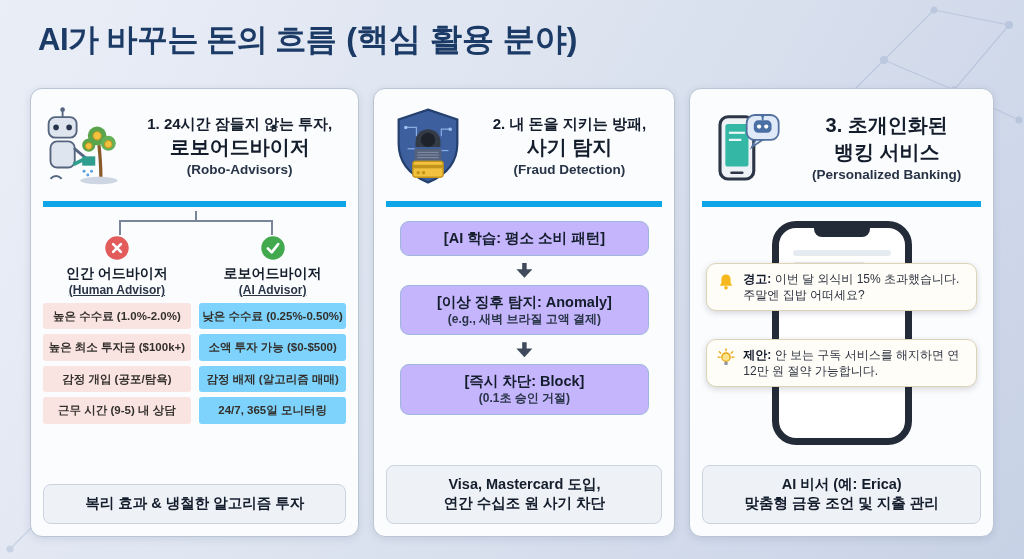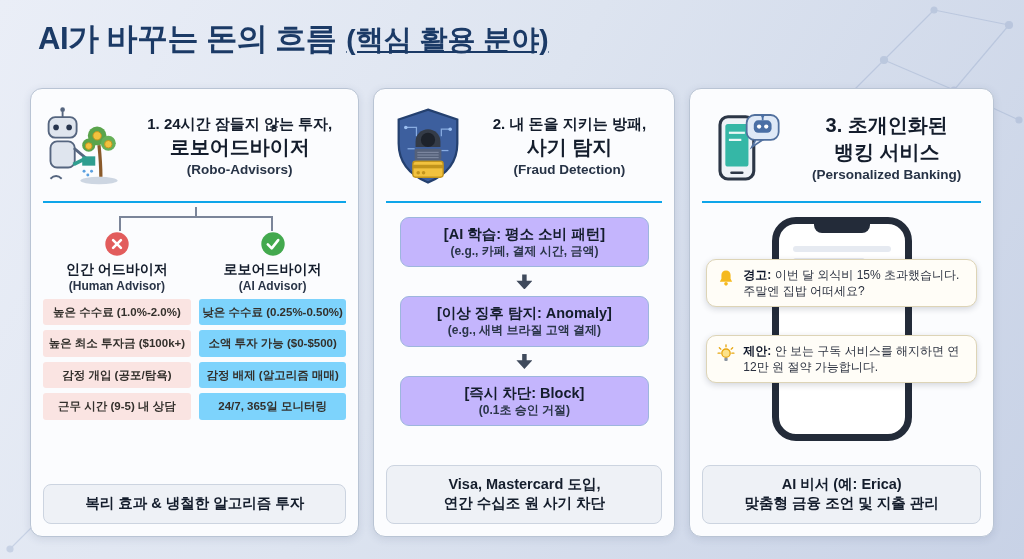--- a/index.html
+++ b/index.html
@@ -14,62 +14,62 @@
   .net { position:absolute; pointer-events:none; }
   .net.tr { top:0; right:0; }
   .net.bl { bottom:0; left:0; }
 
   .page-title {
     position:absolute; top:18px; left:38px;
     display:flex; align-items:baseline; gap:10px;
     color:#1b3a66;
   }
   .page-title .main { font-size:31px; font-weight:bold; letter-spacing:-0.5px; }
-  .page-title .sub  { font-size:28px; font-weight:600;text-decoration:underline; }
+  .page-title .sub  { font-size:32px; font-weight:600; }
 
   .cards {
     position:absolute; left:30px; right:30px; top:88px; height:449px;
     display:flex; gap:14px;
   }
   .card {
     background:#fbfcfe;
     border:1px solid #b9c4d4;
     border-radius:12px;
     box-shadow:0 2px 8px rgba(40,60,100,.12);
     padding:8px 12px 12px 12px;
     display:flex; flex-direction:column;
     position:relative;
   }
   .card.c1 { flex:1.10; }
   .card.c2 { flex:1.0; }
   .card.c3 { flex:1.01; }
 
   .card-header {
     display:flex; align-items:center; gap:6px;
-    border-bottom:2px solid #0ea5e9;
+    border-bottom:6px solid #0ea5e9;
     padding:6px 0 10px 0;
     min-height:104px;
   }
   .card-header .icon-wrap { flex:0 0 84px; display:flex; justify-content:center; }
   .card-header .head-text { flex:1; text-align:center; line-height:1.25; }
   .h-line1 { font-size:15px; font-weight:bold; color:#141d2c; }
   .h-line2 { font-size:20px; font-weight:bold; color:#141d2c; margin-top:2px; }
   .h-line3 { font-size:13.5px; font-weight:600; color:#273346; margin-top:2px; }
 
   
   .connector { position:relative; height:24px; margin-top:4px; }
   .connector .stem-c { position:absolute; left:50%; top:0; width:2px; height:9px; background:#7b8599; }
   .connector .hbar   { position:absolute; left:25%; right:25%; top:9px; height:2px; background:#7b8599; }
   .connector .stem-l { position:absolute; left:25%; top:9px; width:2px; height:15px; background:#7b8599; }
   .connector .stem-r { position:absolute; left:75%; top:9px; width:2px; height:15px; background:#7b8599; }
   .compare { display:flex; gap:8px; }
   .compare .col { flex:1; display:flex; flex-direction:column; align-items:center; }
   .badge { width:26px; height:26px; margin-bottom:4px; }
   .col-title { font-size:14px; font-weight:bold; color:#141d2c; }
-  .col-sub   { font-size:12px; font-weight:bold; color:#2a3548; margin-bottom:6px; }
+  .col-sub   { font-size:12px; font-weight:bold; color:#2a3548; margin-bottom:6px;text-decoration:underline; }
   .pill {
     width:100%; text-align:center;
     font-size:11.5px; font-weight:600; color:#33302c;
     border-radius:3px; padding:6px 3px; margin-bottom:5px; line-height:1.25;
   }
   .pill.pink  { background:#fae4e2; }
   .pill.green { background:#7dd3fc; }
 
   .footer-box {
     margin-top:auto;
@@ -258,21 +258,20 @@
       <div class="head-text">
         <div class="h-line1">2. 내 돈을 지키는 방패,</div>
         <div class="h-line2">사기 탐지</div>
         <div class="h-line3">(Fraud Detection)</div>
       </div>
     </div>
 
     <div class="flow">
       <div class="step">
         <div class="s-title">[AI 학습: 평소 소비 패턴]</div>
-        <div class="s-detail">(e.g., 카페, 결제 시간, 금액)</div>
       </div>
       <div class="down-arrow"></div>
       <div class="step">
         <div class="s-title">[이상 징후 탐지: Anomaly]</div>
         <div class="s-detail">(e.g., 새벽 브라질 고액 결제)</div>
       </div>
       <div class="down-arrow"></div>
       <div class="step">
         <div class="s-title">[즉시 차단: Block]</div>
         <div class="s-detail">(0.1초 승인 거절)</div>

